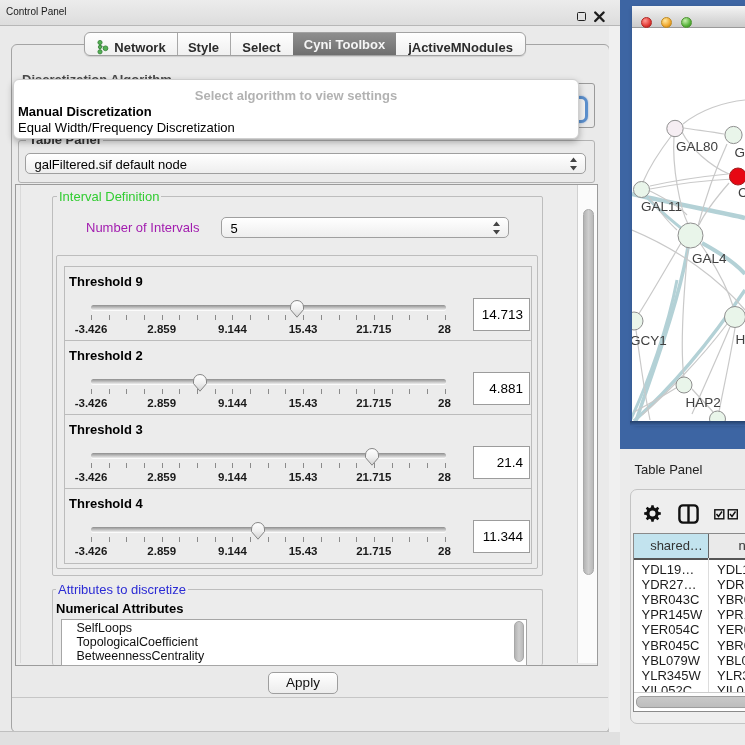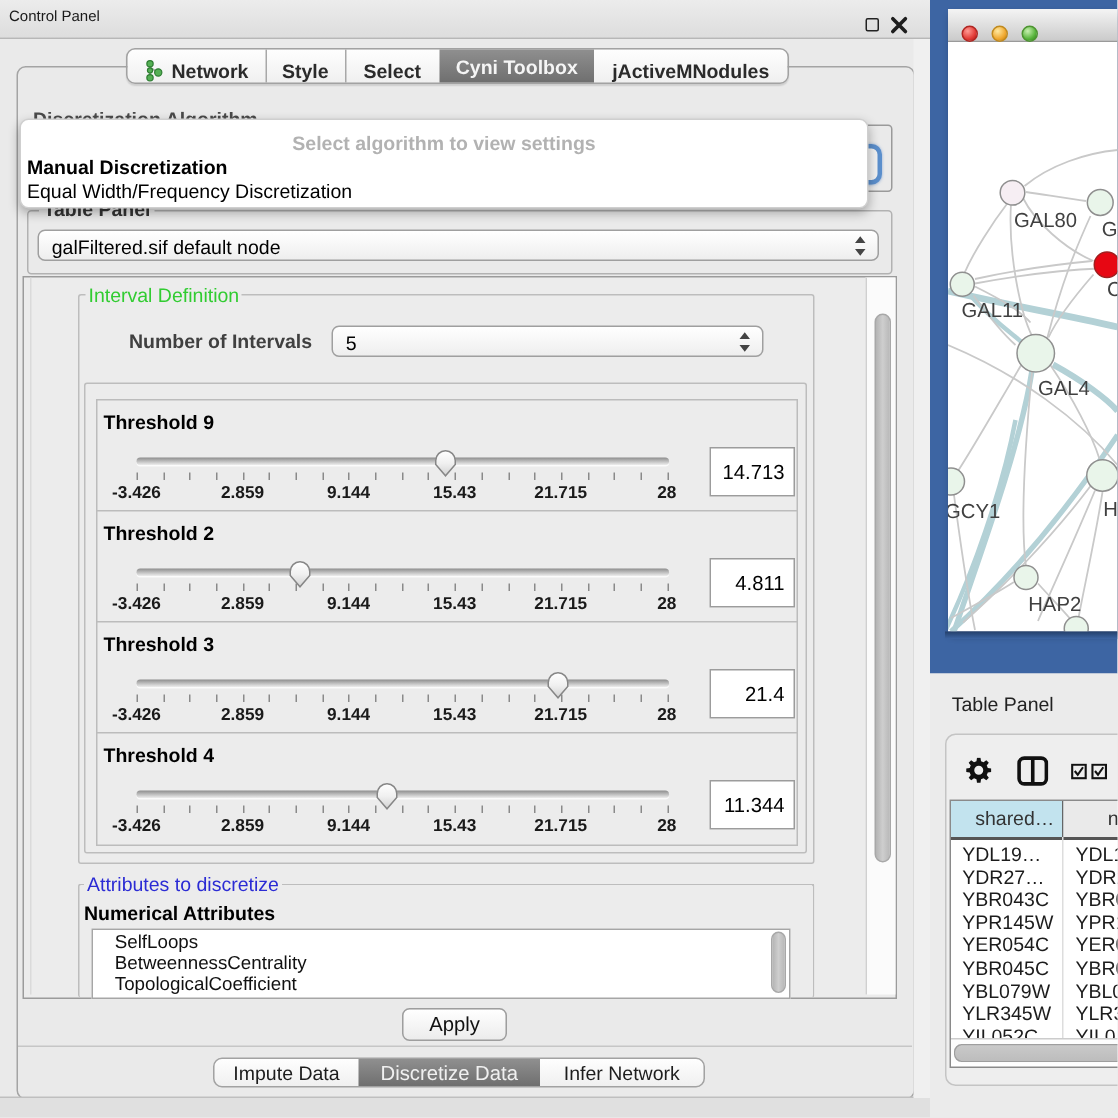--- a/index.html
+++ b/index.html
@@ -24,21 +24,21 @@
 .stepper{position:absolute;right:7px;top:3px;width:9px;height:14px;}
 #tdcombo{left:25px;top:153px;width:559px;height:19px;}
 #scrollpane{left:15px;top:184px;width:581px;height:480px;border:1px solid #9b9b9b;background:#ececec;}
 #viewline{left:20px;top:185px;width:1px;height:478px;background:#dadada;}
 #vsb{left:577px;top:185px;width:19px;height:478px;background:#fbfbfb;border-left:1px solid #d0d0d0;}
 #vsbthumb{left:583px;top:209px;width:11px;height:366px;background:linear-gradient(90deg,#b4b4b4,#cecece 50%,#b9b9b9);border:1px solid #a8a8a8;border-radius:6px;box-sizing:border-box;}
 .group{position:absolute;border:1px solid #bdbdbd;border-radius:2px;}
 .gtitle{position:absolute;font-size:13px;background:#ececec;padding:0 2px;}
 #ivgroup{left:52px;top:196px;width:489px;height:378px;}
 #ivtitle{left:57px;top:189px;color:#31cc31;}
-#noilabel{left:86px;top:220px;font-size:13px;font-weight:bold;color:#404040;}
+#noilabel{left:86px;top:220px;font-size:13px;font-weight:normal;color:#a21caf;}
 #noicombo{left:221px;top:217px;width:286px;height:19px;}
 #tcgroup{left:56px;top:255px;width:480px;height:312px;}
 #tctitle{left:61px;top:246px;color:#2b2bd4;}
 .tpanel{position:absolute;left:64px;width:466px;height:74px;border:1px solid #bcbcbc;background:#ececec;}
 .tlabel{position:absolute;left:4px;top:7px;font-size:13px;font-weight:bold;color:#000;}
 .track{position:absolute;left:26px;top:38px;width:355px;height:5px;border-radius:3px;background:linear-gradient(#8d8d8d,#c2c2c2 55%,#ededed);box-shadow:0 1px 0 rgba(255,255,255,0.8);}
 .vbox{position:absolute;left:408px;top:31px;width:49px;height:31px;background:#fff;border:1px solid #9c9c9c;font-size:13.5px;color:#000;text-align:right;line-height:31px;padding-right:6px;}
 .ticks{position:absolute;left:0;top:48px;}
 .tick{position:absolute;width:1px;height:5px;background:#8a8a8a;top:0;}
 .tl{position:absolute;top:8px;font-size:11.5px;font-weight:bold;color:#1a1a1a;transform:translateX(-50%);}
@@ -206,21 +206,21 @@
         <div class="tl" style="left:96.7px">2.859</div>
         <div class="tl" style="left:167.4px">9.144</div>
         <div class="tl" style="left:238.1px">15.43</div>
         <div class="tl" style="left:308.8px">21.715</div>
         <div class="tl" style="left:379.5px">28</div>
       </div>
       <svg class="thumb" style="left:127px" viewBox="0 0 16 20">
         <defs></defs>
         <path d="M1.5,8 a6.5,6.5 0 0 1 13,0 v2.6 L8,18.2 L1.5,10.6 Z" fill="url(#thg)" stroke="#868686" stroke-width="1"></path>
       </svg>
-      <div class="vbox">4.811</div>
+      <div class="vbox">4.881</div>
     </div>
     <div class="tpanel" style="top:414px">
       <div class="tlabel">Threshold 3</div>
       <div class="track"></div>
       <div class="ticks">
         <div class="tick" style="left:26.0px;height:5px"></div>
         <div class="tick" style="left:43.7px;height:5px"></div>
         <div class="tick" style="left:61.3px;height:5px"></div>
         <div class="tick" style="left:79.0px;height:5px"></div>
         <div class="tick" style="left:96.7px;height:5px"></div>
@@ -289,31 +289,26 @@
         <defs></defs>
         <path d="M1.5,8 a6.5,6.5 0 0 1 13,0 v2.6 L8,18.2 L1.5,10.6 Z" fill="url(#thg)" stroke="#868686" stroke-width="1"></path>
       </svg>
       <div class="vbox">11.344</div>
     </div>
   <div id="attrgroup" class="group"></div>
   <div id="attrtitle" class="gtitle">Attributes to discretize</div>
   <div id="numlabel" class="abs">Numerical Attributes</div>
   <div id="attrlist" class="abs">
       <div>SelfLoops</div>
+      <div>TopologicalCoefficient</div>
       <div>BetweennessCentrality</div>
-      <div>TopologicalCoefficient</div>
     </div>
   <div id="listsb" class="abs"></div>
   <div id="applybtn" class="abs">Apply</div>
   <div id="pbline" class="abs"></div>
-  <div id="segbot" class="abs">
-    <div class="bseg" style="left:0;width:96px">Impute Data</div>
-    <div id="segbotsel">Discretize Data</div>
-    <div class="bseg" style="left:217px;width:109px">Infer Network</div>
-  </div>
   <div id="botline" class="abs"></div>
     <div class="abs" style="left:609px;top:26px;width:11px;height:706px;background:#f0f0f0"></div>
   <div id="botstrip" class="abs"></div>
   <div id="popup" class="abs">
     <div id="popgray">Select algorithm to view settings</div>
     <div id="popb1">Manual Discretization</div>
     <div id="popb2">Equal Width/Frequency Discretization</div>
   </div>
 </div>
 <div id="bluearea" class="abs">

